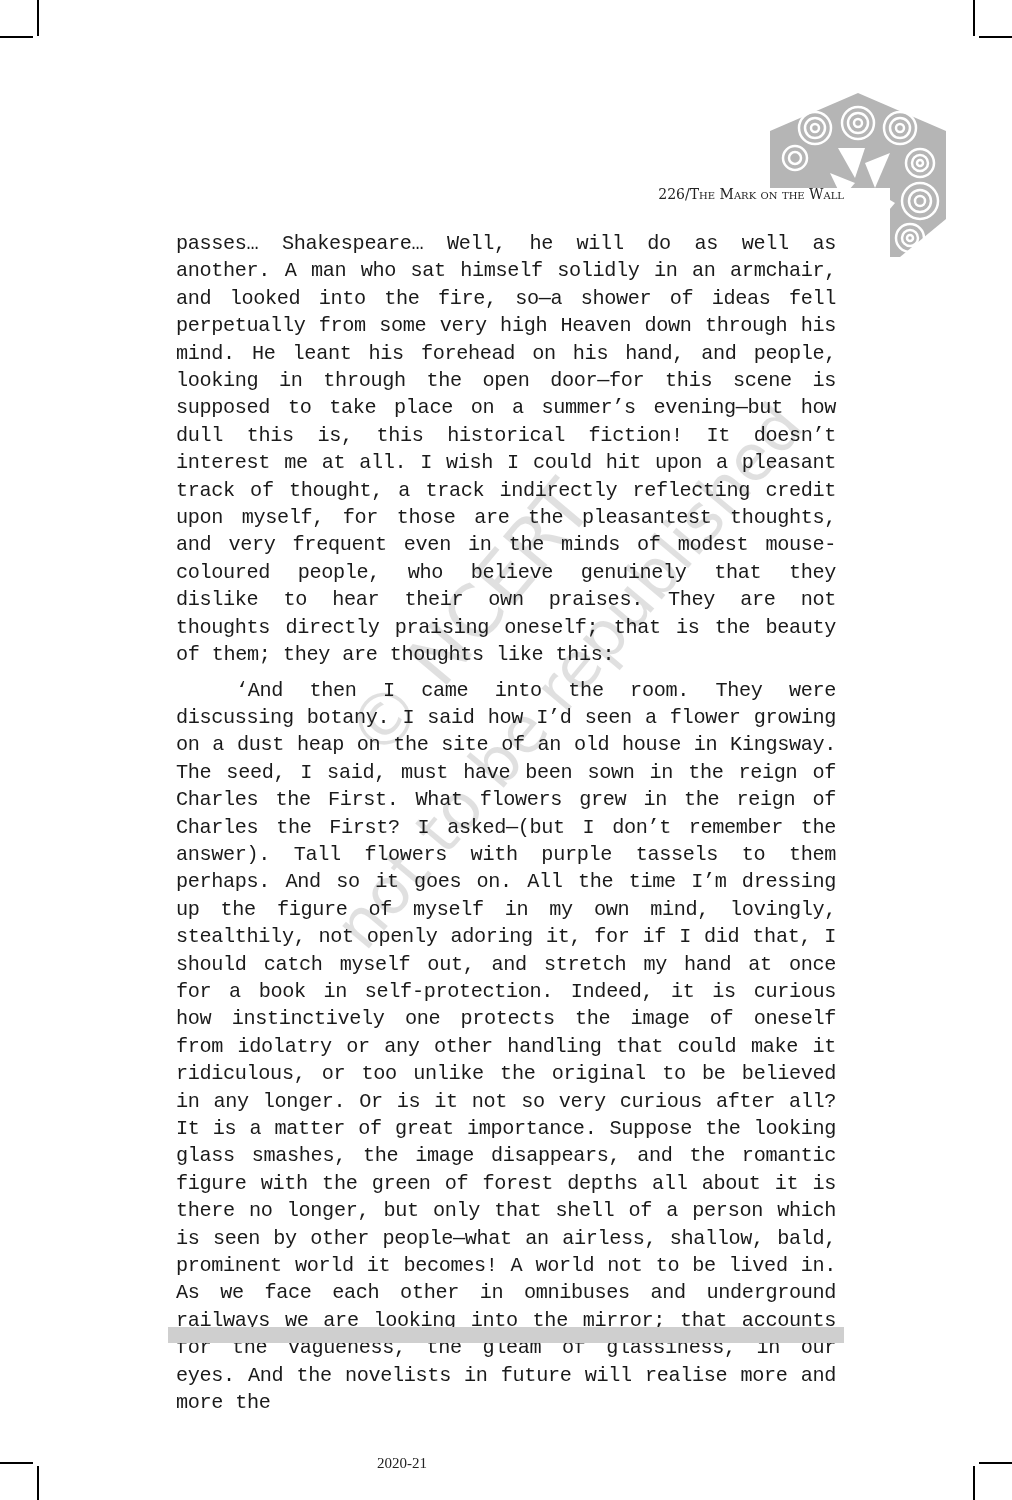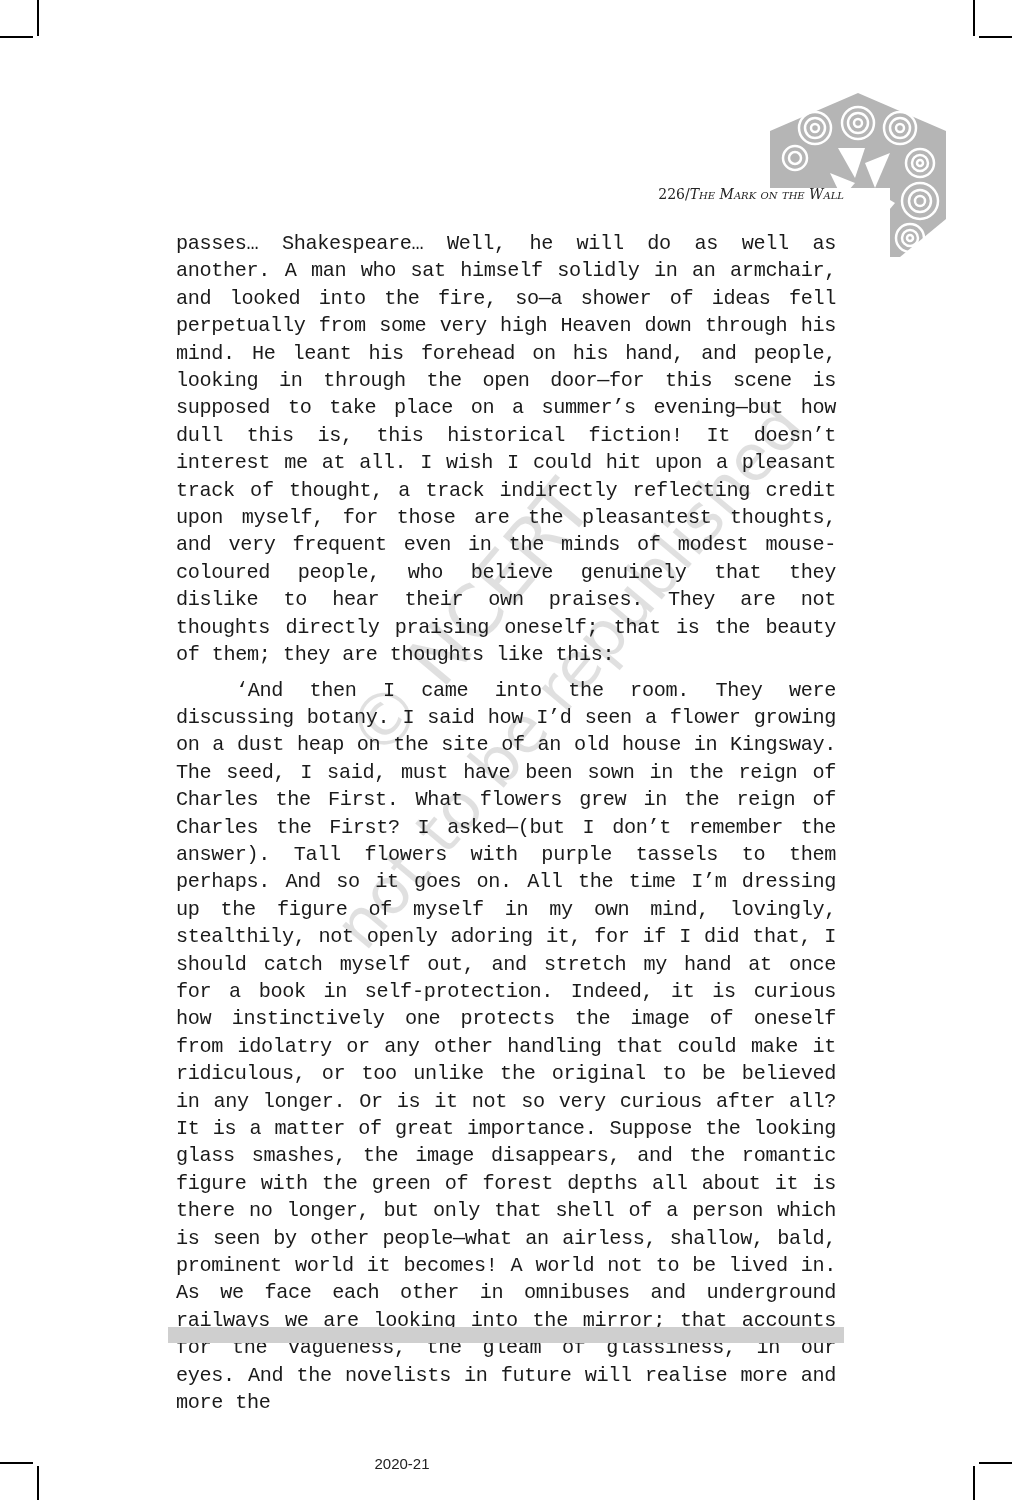--- a/index.html
+++ b/index.html
@@ -2,41 +2,41 @@
 <html><head>
 <meta charset="utf-8">
 <style>
   html, body { margin: 0; padding: 0; background: #ffffff; }
   body { width: 1012px; height: 1500px; position: relative; overflow: hidden; }
   .crop { position: absolute; background: #000; }
   .header {
     position: absolute; right: 168px; top: 186px;
     font-family: "DejaVu Serif", serif; font-size: 14px; color: #222;
   }
-  .header .title { font-style: italic; font-variant: small-caps; }
+  .header .title { font-variant: small-caps; }
   .ornament { position: absolute; left: 770px; top: 93px; width: 176px; height: 164px; }
   .body-text {
     position: absolute; left: 168px; top: 222px; width: 676px;
     font-family: "DejaVu Serif", serif; font-size: 20.2px; line-height: 27.4px;
     color: #1a1a1a; text-align: justify; letter-spacing: -0.35px; word-spacing: 0.5px;
   }
   .body-text p { margin: 8px; font-family: Liberation Mono, monospace; }
   .body-text p.indent { text-indent: 60px; }
   .watermark {
     position: absolute; left: 250px; top: 680px; transform: rotate(-48deg);
     transform-origin: left top;
     font-family: "DejaVu Sans", sans-serif; color: rgba(0,0,0,0.12);
     pointer-events: none; white-space: nowrap;
   }
   .wm1 { font-size: 72px; position: absolute; left: 330px; top: 720px; }
   .wm2 { font-size: 64px; position: absolute; left: 320px; top: 915px; }
   .bar { position: absolute; left: 168px; top: 1327px; width: 676px; height: 16px; background: #cfcfcf; }
   .footer {
     position: absolute; left: 0; width: 804px; top: 1455px; text-align: center;
-    font-family: Liberation Sans, sans-serif; font-size: 15px; color: #222;
+    font-family: Liberation Serif, serif; font-size: 15px; color: #222;
   }
 </style>
 </head>
 <body>
 
 <div class="crop" style="left:37px;top:0;width:2px;height:36px;"></div>
 <div class="crop" style="left:0;top:36px;width:33px;height:2px;"></div>
 <div class="crop" style="left:973px;top:0;width:2px;height:36px;"></div>
 <div class="crop" style="left:979px;top:36px;width:33px;height:2px;"></div>
 <div class="crop" style="left:0;top:1462px;width:33px;height:2px;"></div>

